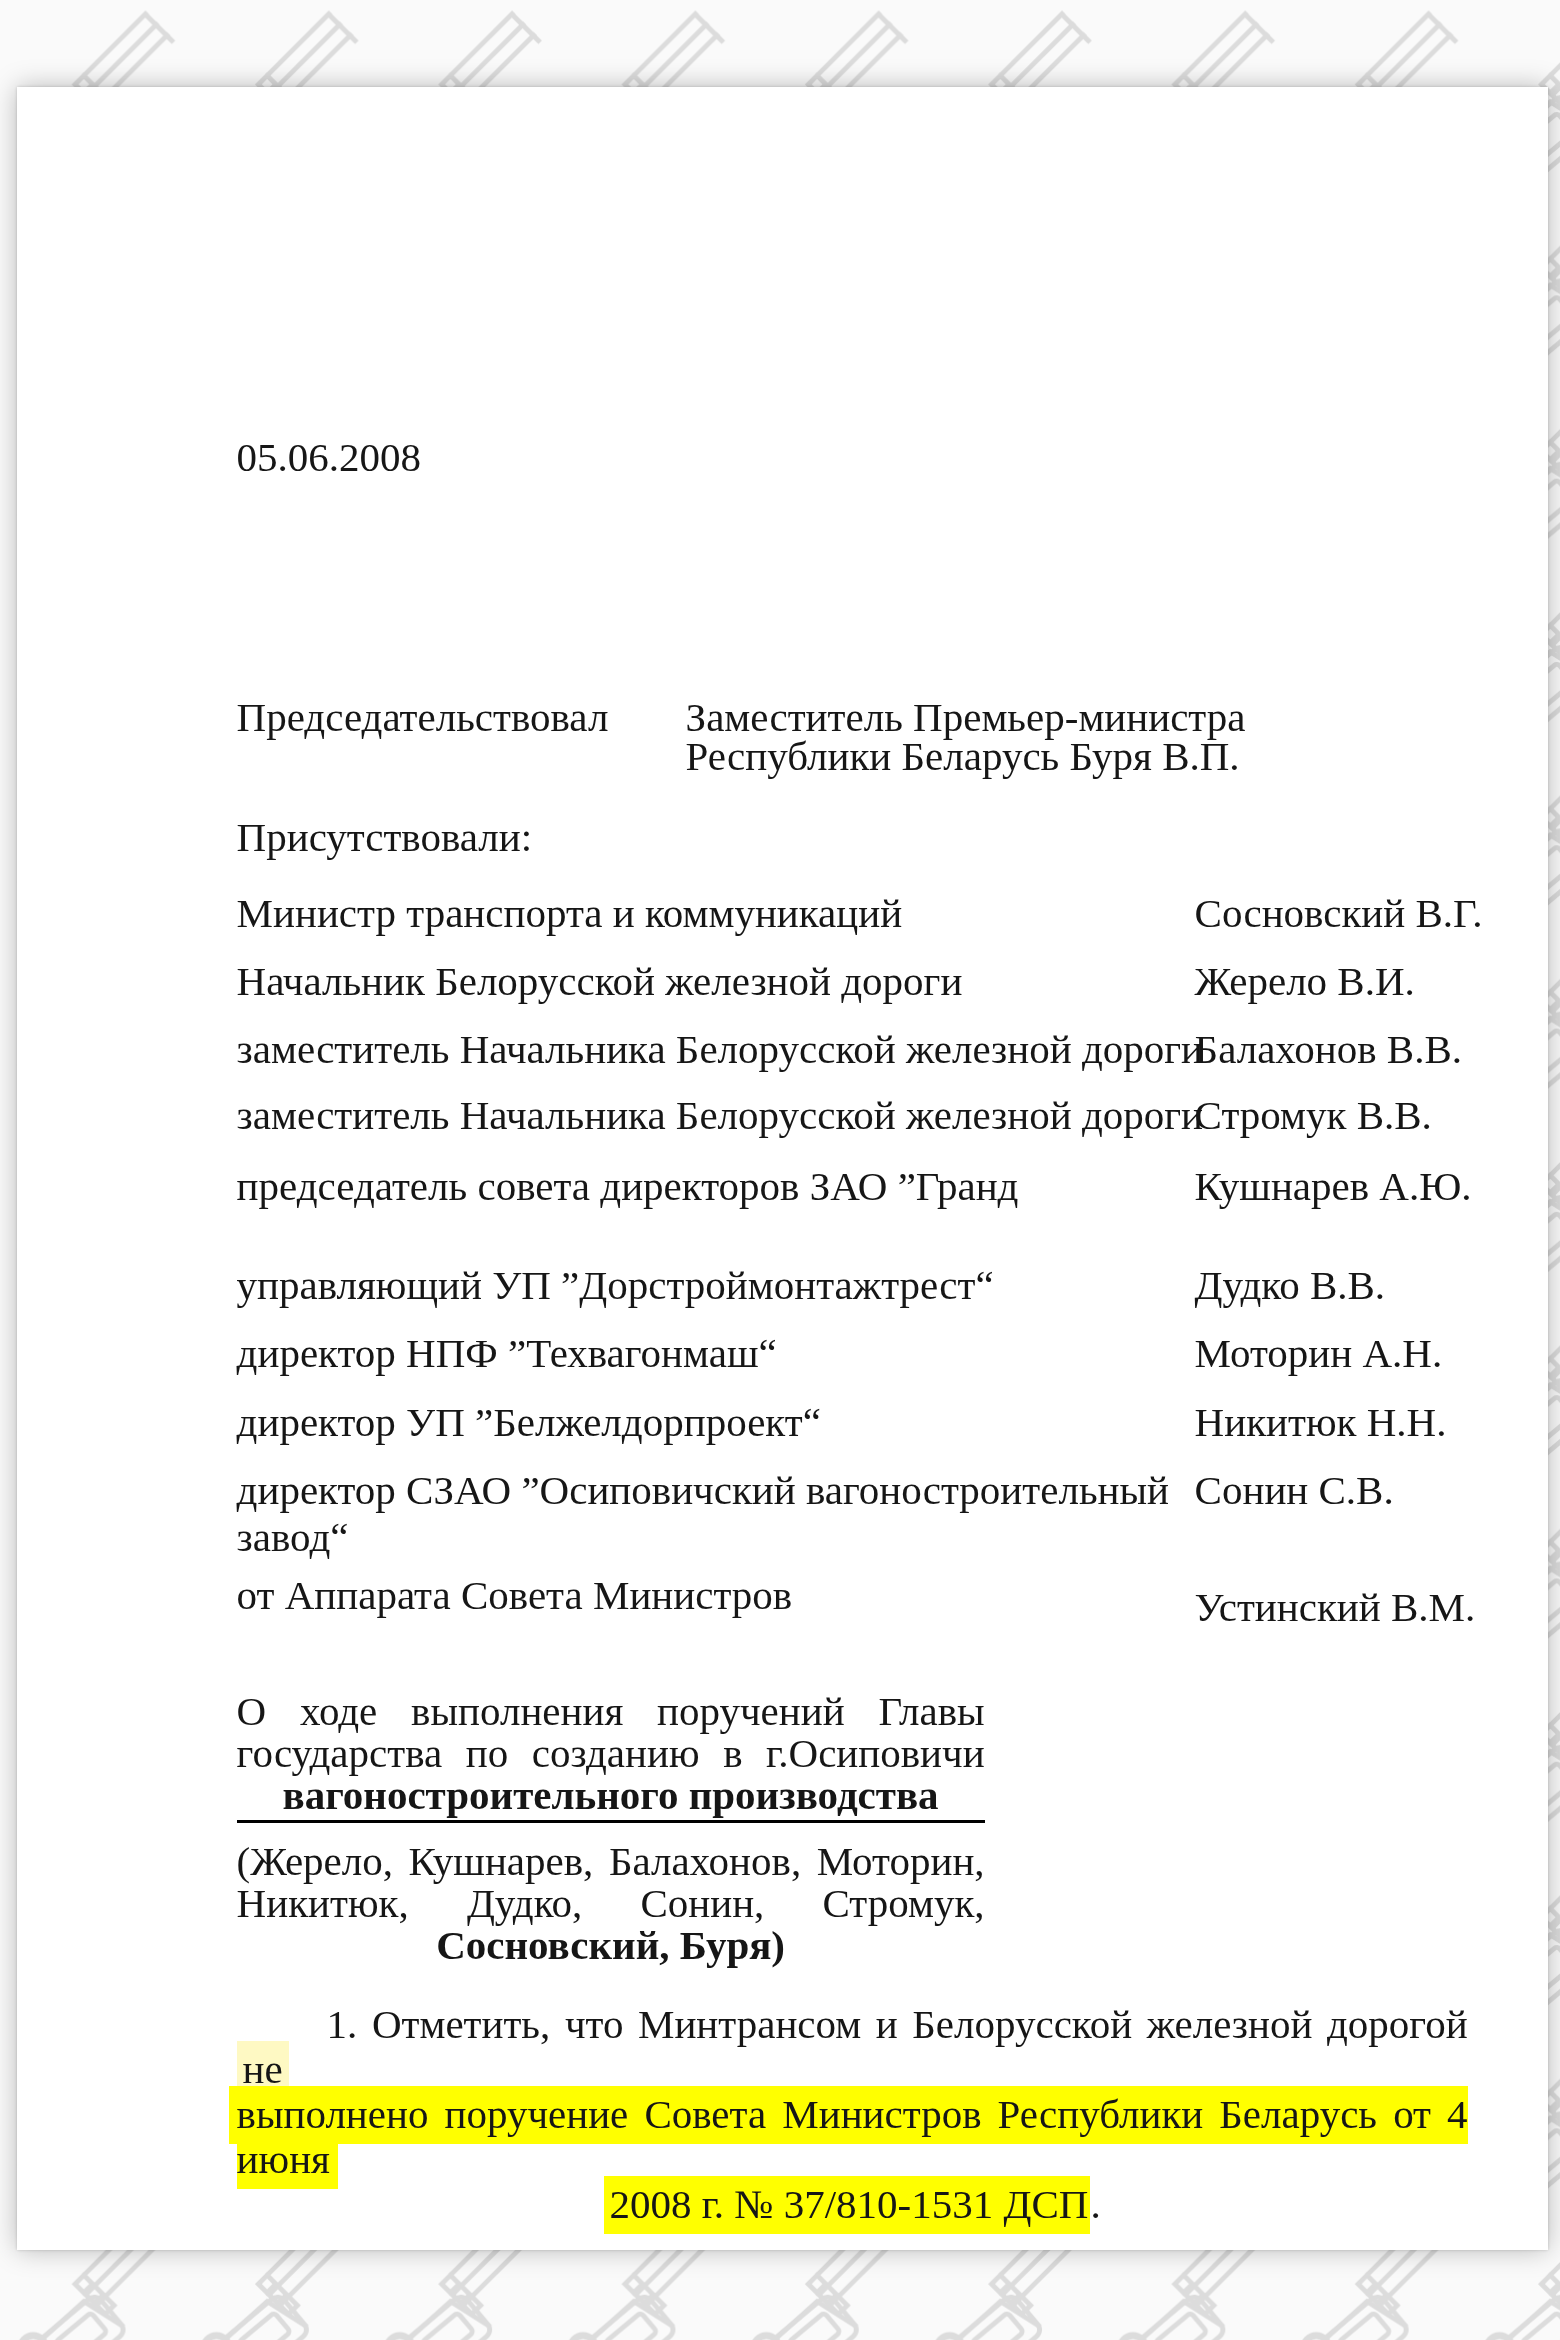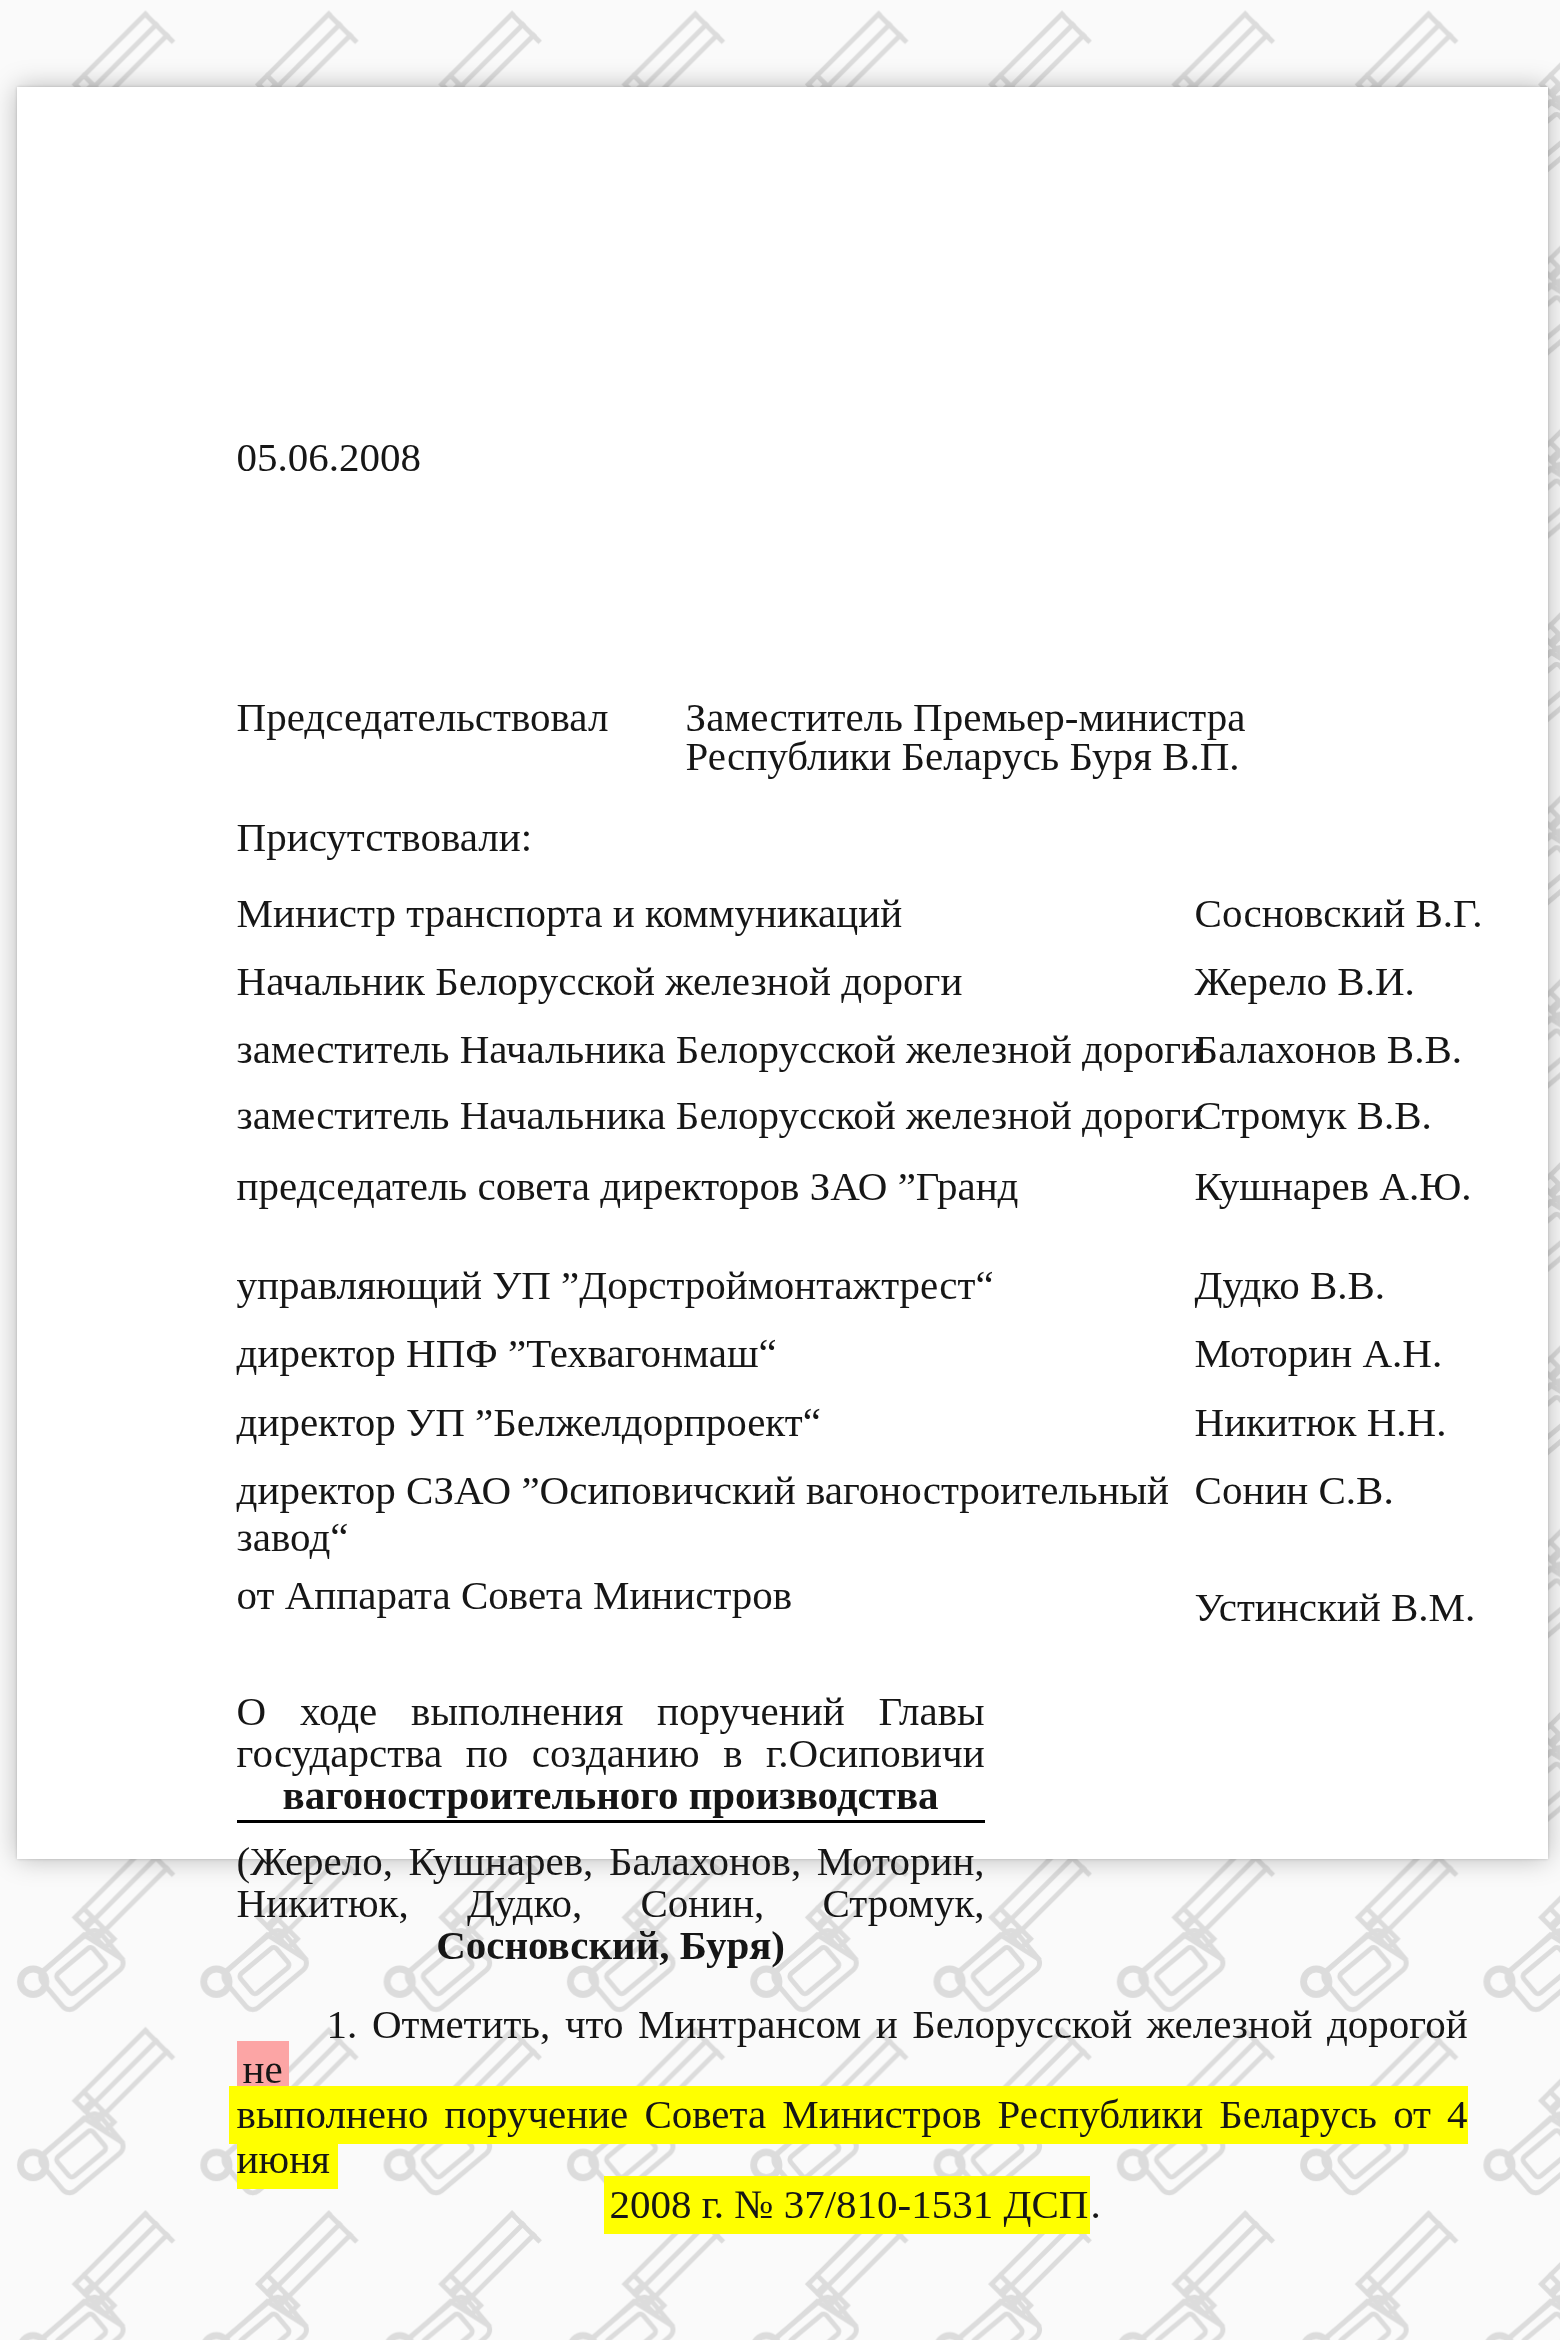--- a/index.html
+++ b/index.html
@@ -4,21 +4,21 @@
 <style>
   html,body { margin:0; padding:0; }
   body {
     width:1560px; height:2341px; position:relative; overflow:hidden;
     background:#fafafa;
     font-family:"Liberation Serif", serif;
     color:#161616;
   }
   #bg { position:absolute; left:0; top:0; z-index:0; }
   .page {
-    position:absolute; left:16.6px; top:87px; width:1531px; height:1772px;
+    position:absolute; left:16.6px; top:87px; width:1531px; height:2163px;
     background:#ffffff; z-index:1;
     box-shadow:0 0 25px rgba(0,0,0,0.26), 0 0 2.9px rgba(0,0,0,0.18);
   }
   .abs { position:absolute; }
   .t { font-size:41px; line-height:46px; white-space:nowrap; }
 
   
   .hdr { left:220px; top:611px; width:1274px; display:flex; }
   .hdr-left  { width:449px; font-size:41px; line-height:39px; white-space:nowrap; }
   .hdr-right { font-size:41px; line-height:39px; }
@@ -170,21 +170,21 @@
 
   <div class="abs participants" style="top:1753px;">
     <div class="jl">(Жерело, Кушнарев, Балахонов, Моторин,</div>
     <div class="jl">Никитюк, Дудко, Сонин, Стромук,</div>
     <div class="jl-last">Сосновский, Буря)</div>
   </div>
 
   <div class="abs item" style="top:1915px;">
     <div class="ln j indent">
       <span>1. Отметить, что Минтрансом и Белорусской железной дорогой</span>
-      <mark style="background: #fca5a5;">не</mark>
+      <mark style="background: #fef9c3;">не</mark>
     </div>
     <div class="ln j">
       <mark class="full" style="background: rgb(255, 255, 0);">выполнено поручение Совета Министров Республики Беларусь от 4 июня</mark>
     </div>
     <div class="ln" style="white-space:nowrap;">
       <mark class="tailless" style="background: rgb(255, 255, 0);">2008 г. № 37/810-1531 ДСП</mark><span>.</span>
     </div>
   </div>
 
 </div>

